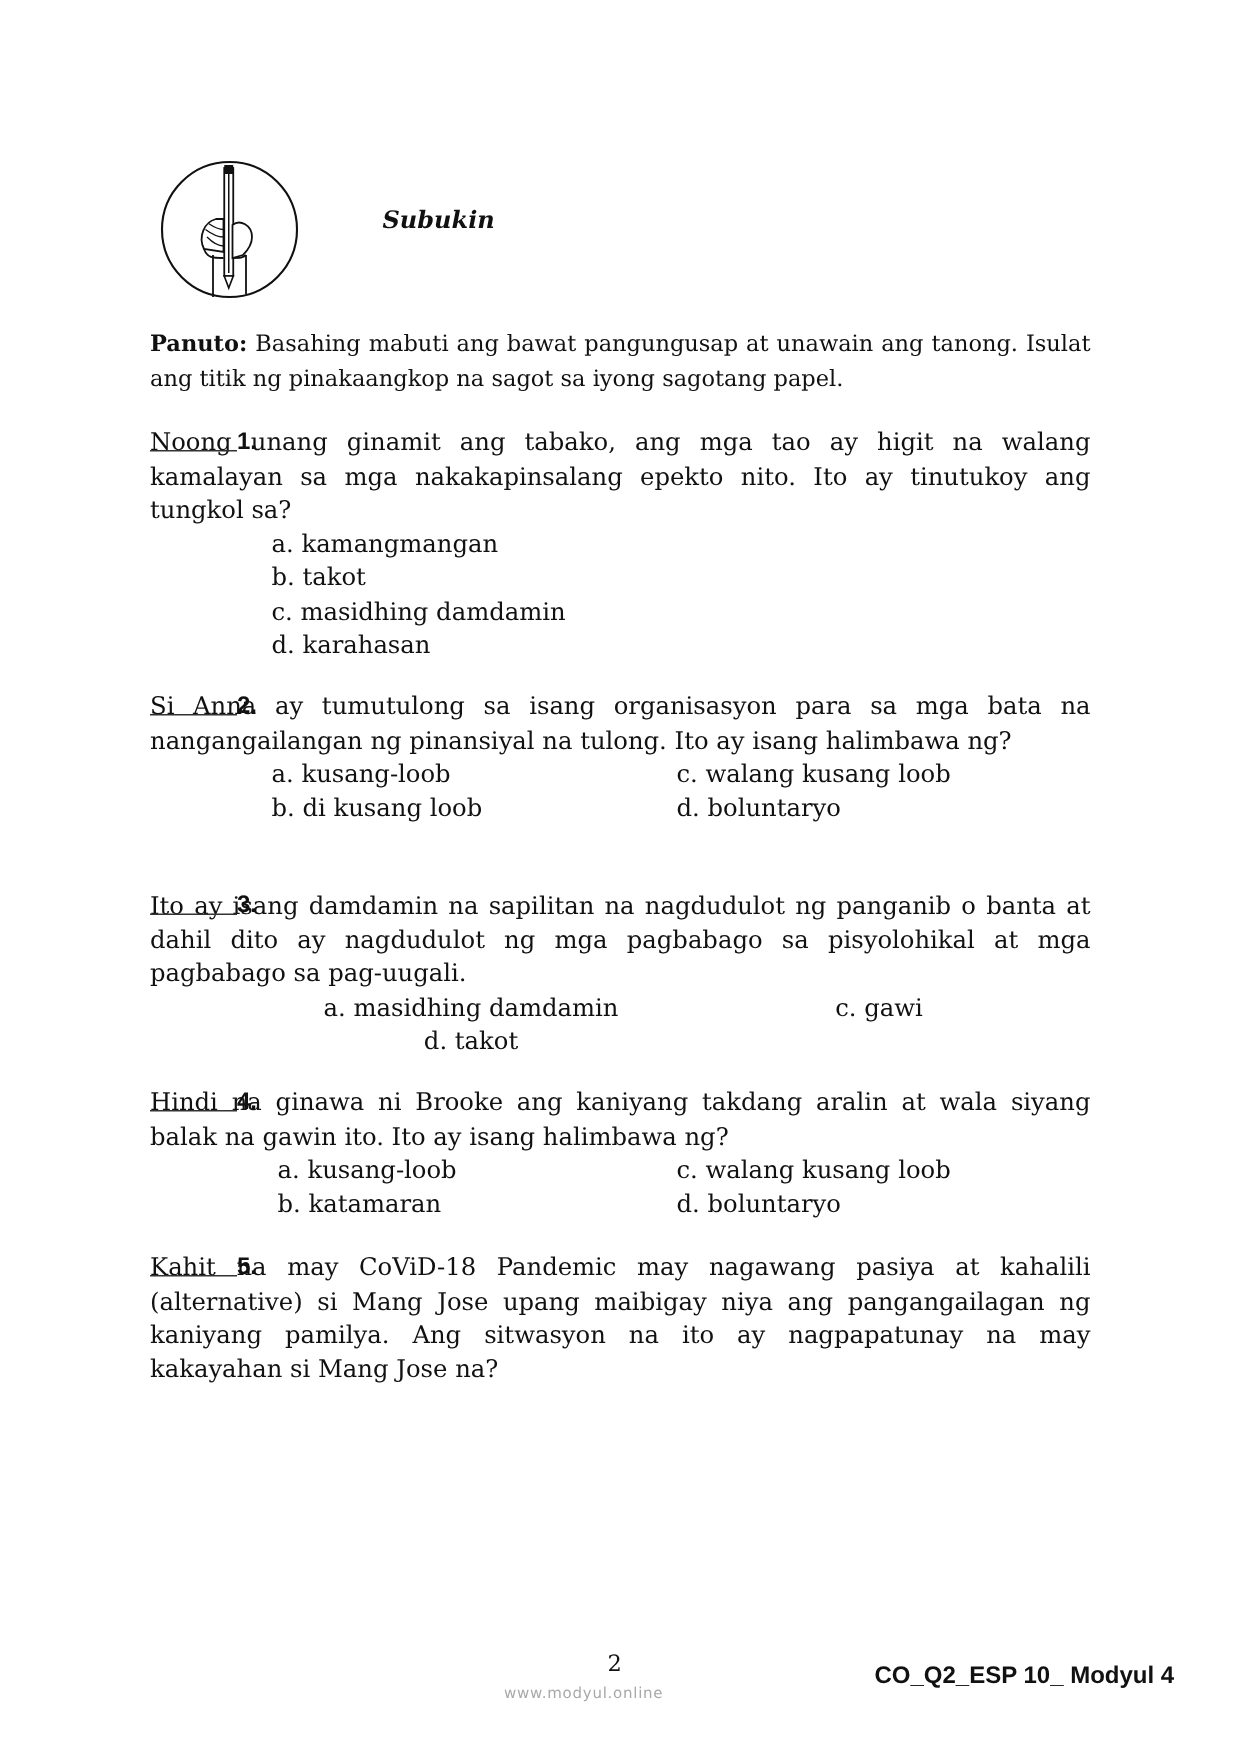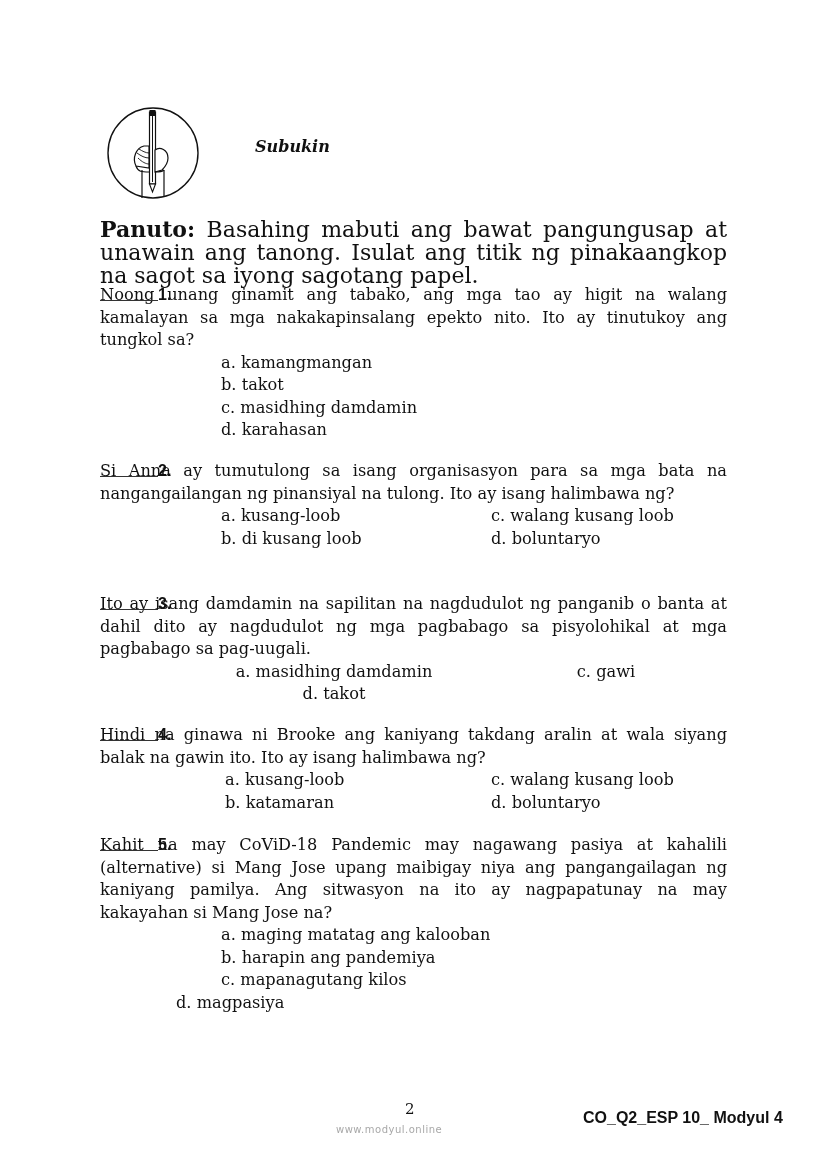--- a/index.html
+++ b/index.html
@@ -1,26 +1,26 @@
 <!DOCTYPE html>
 <html><head>
 <meta charset="utf-8">
 <style>
   html, body { margin: 0; padding: 0; background: #ffffff; }
   body { width: 826px; height: 1169px; position: relative; overflow: hidden; color: #111; font-family: "DejaVu Serif", "Liberation Serif", serif; }
   .icon-circle { position: absolute; left: 106px; top: 106px; width: 94px; height: 94px; }
   .title { position: absolute; left: 219px; top: 137px; font-family: "DejaVu Serif", serif; font-weight: bold; font-style: italic; font-size: 16px; color: #111; margin-left: 36px; }
-  .instructions { position: absolute; left: 100px; top: 218px; width: 627px; font-size: 22px; line-height: 23px; text-align: justify; font-family: "DejaVu Serif", serif; }
+  .instructions { position: absolute; left: 100px; top: 218px; width: 627px; font-size: 15px; line-height: 23px; text-align: justify; font-family: "DejaVu Serif", serif; }
   .instructions .lbl { font-weight: bold; }
   .q { position: absolute; left: 100px; width: 627px; font-size: 16.2px; line-height: 22.5px; font-family: "DejaVu Serif", serif; }
   .q .blank { position: absolute; left: 0; top: 0; width: 58px; height: 16px; border-bottom: 1px solid #333; }
   .q .num { position: absolute; left: 58px; top: 0; font-family: "Liberation Sans", "DejaVu Sans", sans-serif; font-weight: bold; font-size: 16px; }
   .q .stem { text-align: justify; text-align-last: left; }
   .q .opts { margin-left: 81px; }
-  .q .opt { display: block; margin-left: 40px; }
+  .q .opt { display: block; }
   .grid2 { display: grid; grid-template-columns: 270px 270px; }
   .footer-page { position: absolute; left: 405px; top: 1100px; font-size: 15px; font-family: "DejaVu Serif", serif; }
   .footer-code { position: absolute; left: 583px; top: 1109px; font-family: Liberation Sans, sans-serif; font-weight: bold; font-size: 16px; }
   .footer-url { position: absolute; left: 336px; top: 1124px; font-family: "DejaVu Sans", sans-serif; font-size: 10px; color: #a8a8a8; letter-spacing: 0.5px; }
 </style>
 </head>
 <body>
 
 <div class="icon-circle">
   <svg width="94" height="94" viewBox="0 0 94 94">
@@ -90,23 +90,17 @@
     <span class="opt">c. walang kusang loob</span>
     <span class="opt">b. katamaran</span>
     <span class="opt">d. boluntaryo</span>
   </div>
 </div>
 
 <div class="q" style="top:834px;">
   <span class="blank"></span>
   <span class="num">5.</span>
   <div class="stem">Kahit na may CoViD-18 Pandemic may nagawang pasiya at kahalili (alternative) si Mang Jose upang maibigay niya ang pangangailagan ng kaniyang pamilya. Ang sitwasyon na ito ay nagpapatunay na may kakayahan si Mang Jose na?</div>
-  <div class="opts">
-    <span class="opt">a. maging matatag ang kalooban</span>
-    <span class="opt">b. harapin ang pandemiya</span>
-    <span class="opt">c. mapanagutang kilos</span>
-    <span class="opt" style="margin-left:-5px;">d. magpasiya</span>
-  </div>
 </div>
 
 <div class="footer-page">2</div>
 <div class="footer-code">CO_Q2_ESP 10_ Modyul 4</div>
 <div class="footer-url">www.modyul.online</div>
 
 </body></html>

